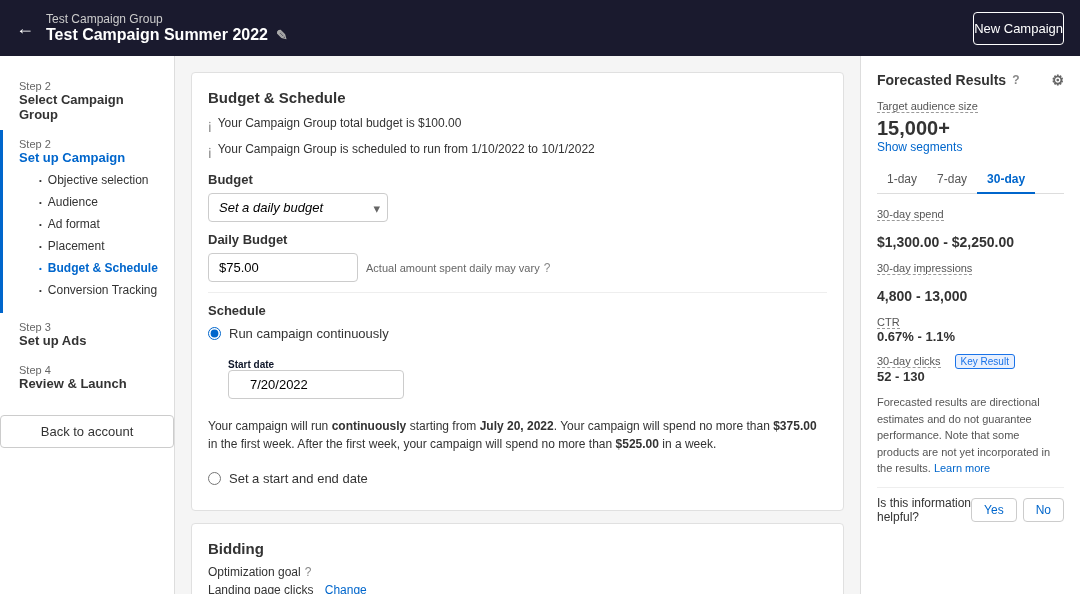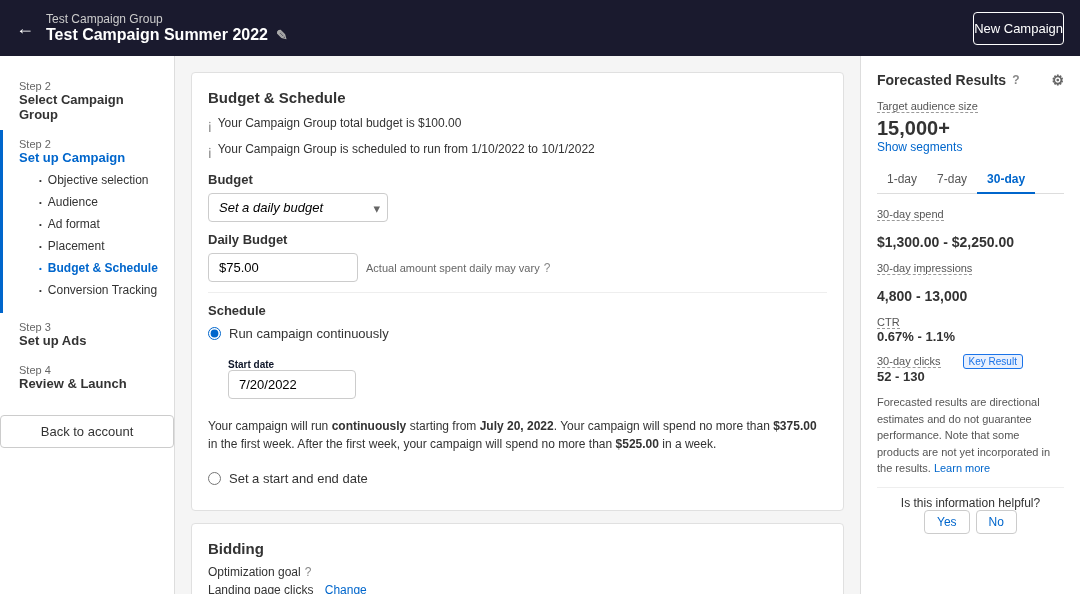--- a/index.html
+++ b/index.html
@@ -56,21 +56,21 @@
 
     .input-group { display: flex; align-items: center; gap: 8px; margin: 6px 0; }
     .text-input { border: 1px solid #ccc; border-radius: 4px; padding: 6px 10px; font-size: 13px; width: 150px; }
     .input-hint { font-size: 11px; color: #666; display: flex; align-items: center; gap: 4px; }
 
     
     .radio-group { display: flex; flex-direction: column; gap: 10px; margin: 8px 0; }
     .radio-item { display: flex; align-items: center; gap: 8px; font-size: 13px; cursor: pointer; }
     .radio-item input[type="radio"] { cursor: pointer; accent-color: #0066cc; }
 
-    .date-input { border: 1px solid #ccc; border-radius: 4px; padding: 6px 10px; font-size: 13px; width: 128px; }
+    .date-input { border: 1px solid #ccc; border-radius: 4px; padding: 6px 21px; font-size: 13px; width: 176px; }
     .date-label { font-size: 10px; color: #0f172a; font-weight: bold; }
     .date-section { margin-left: 20px; margin-top: 8px; }
 
     .info-text { font-size: 12px; color: #333; line-height: 1.5; margin: 8px 0; }
     .info-text strong { font-weight: bold; }
 
     
     .bidding-title { font-size: 15px; font-weight: bold; margin-bottom: 8px; }
     .sub-label { font-size: 12px; color: #333; display: flex; align-items: center; gap: 4px; margin-bottom: 4px; }
     .change-link { color: #0066cc; text-decoration: none; cursor: pointer; font-size: 12px; }
@@ -94,21 +94,21 @@
     .metric-label { font-size: 11px; color: #555; border-bottom: 1px dashed #999; display: inline-block; }
     .metric-value { font-size: 14px; font-weight: bold; color: #333; margin-top: 13px; }
     .metric-sub { font-size: 11px; color: #555; border-bottom: 1px dashed #999; display: inline-block; }
     .metric-value-small { font-size: 13px; font-weight: bold; color: #333; }
 
     .key-result-badge { background: #e8f0fe; color: #1a73e8; font-size: 10px; padding: 1px 5px; border-radius: 3px; border: 1px solid #1a73e8; }
 
     .forecast-note { font-size: 11px; color: #555; line-height: 1.5; margin: 8px 0; }
     .learn-more { color: #0066cc; cursor: pointer; font-size: 11px; }
 
-    .helpful-row { display: flex; align-items: center; justify-content: space-between; margin-top: 10px; padding-top: 8px; border-top: 1px solid #eee; flex-direction: column; }
+    .helpful-row { display: flex; align-items: center; justify-content: space-between; margin-top: 10px; padding-top: 8px; border-top: 1px solid #eee; }
     .helpful-label { font-size: 12px; color: #333; }
     .helpful-btns { display: flex; gap: 6px; }
     .helpful-btn { border: 1px solid #ccc; background: white; padding: 4px 12px; border-radius: 4px; cursor: pointer; font-size: 12px; color: #0066cc; }
 
     .back-account-btn { background: white; border: 1px solid #ccc; padding: 8px 16px; border-radius: 4px; cursor: pointer; font-size: 13px; color: #333; margin: 16px 0 0; display: block; width: 100%; }
 
     .divider { border: none; border-top: 1px solid #eee; margin: 10px 0; }
   </style>
 </head>
 <body>
@@ -276,21 +276,21 @@
         <div class="metric-label">30-day impressions</div>
         <div class="metric-value">4,800 - 13,000</div>
       </div>
 
       <div class="metric-block">
         <div class="metric-sub">CTR</div>
         <div class="metric-value-small">0.67% - 1.1%</div>
       </div>
 
       <div class="metric-block">
-        <div style="display:flex; align-items:center; gap:22px;">
+        <div style="display:flex; align-items:center; gap:14px;">
           <span class="metric-sub">30-day clicks</span>
           <span class="key-result-badge">Key Result</span>
         </div>
         <div class="metric-value-small">52 - 130</div>
       </div>
 
       <p class="forecast-note">
         <span>Forecasted results are directional estimates and do not guarantee performance. Note that some products are not yet incorporated in the results.</span>
         <a class="learn-more">Learn more</a>
       </p>

